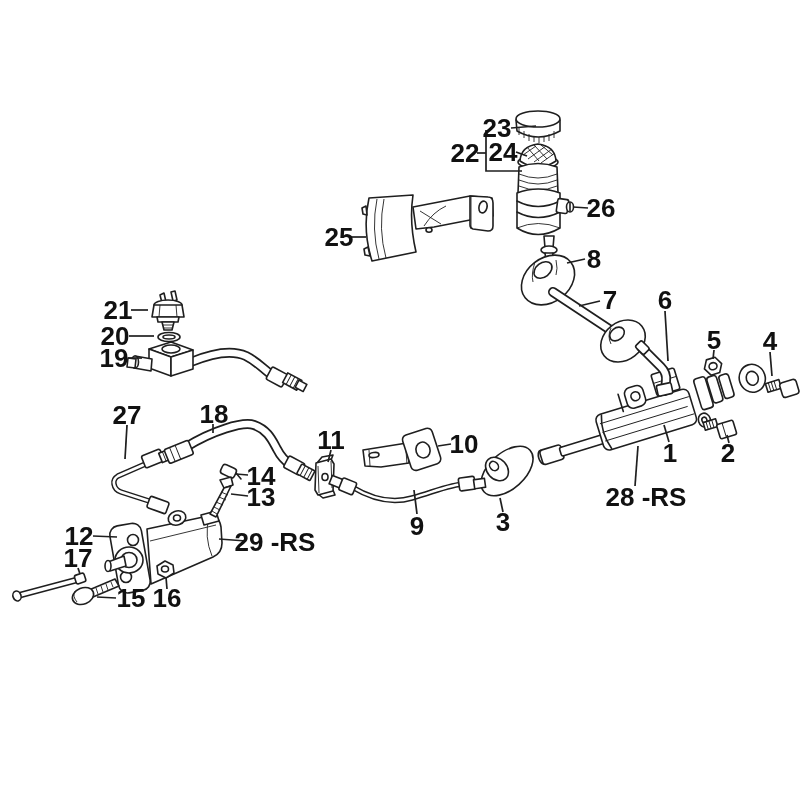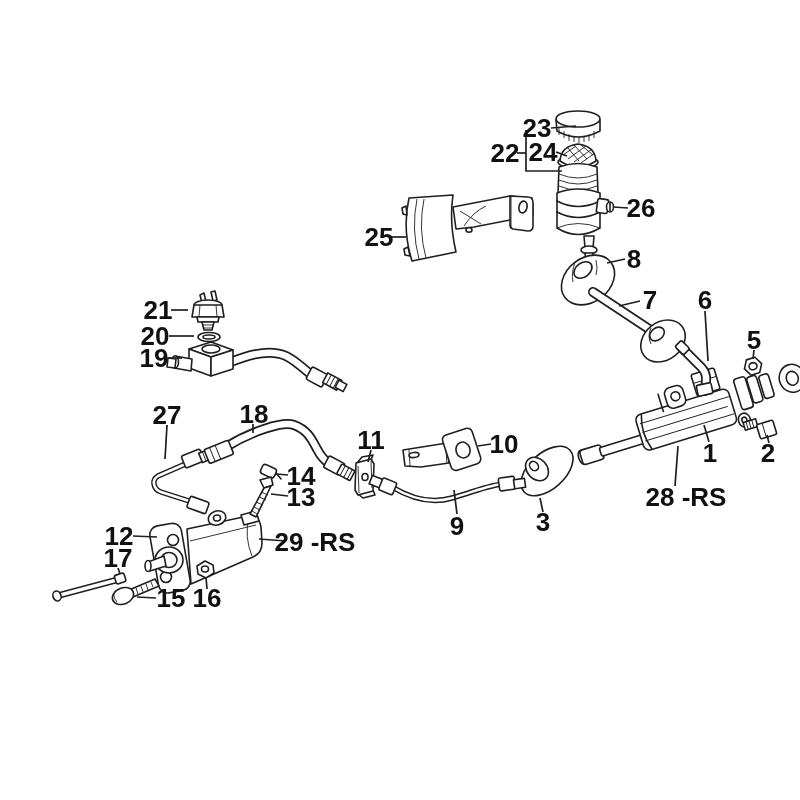--- a/index.html
+++ b/index.html
@@ -1,17 +1,17 @@
 <!DOCTYPE html>
 <html><head>
 <meta charset="utf-8">
 <style>
   html,body{margin:0;padding:0;}
   body{width:800px;height:800px;background:#ffffff;font-family:"Liberation Sans",sans-serif;position:relative;overflow:hidden;}
-  .page{position:absolute;inset:0;background:#fff;margin-left:40px;}
+  .page{position:absolute;inset:0;background:#fff;}
   svg text{user-select:none;}
   .ln{fill:none;stroke:#1f1f1f;stroke-width:1.6;stroke-linecap:round;stroke-linejoin:round;}
   .thin{fill:none;stroke:#1f1f1f;stroke-width:0.9;}
   .fw{fill:#ffffff;stroke:#1f1f1f;stroke-width:1.6;stroke-linejoin:round;}
   .hose-o{fill:none;stroke:#1f1f1f;stroke-width:10;stroke-linecap:round;}
   .hose-i{fill:none;stroke:#ffffff;stroke-width:6.5;stroke-linecap:round;}
   .pipe-o{fill:none;stroke:#1f1f1f;stroke-width:5.5;stroke-linecap:round;}
   .pipe-i{fill:none;stroke:#ffffff;stroke-width:2.6;stroke-linecap:round;}
   .leader{fill:none;stroke:#1f1f1f;stroke-width:1.7;}
   .part-label{font:bold 26px "Liberation Sans",sans-serif;fill:#111;text-anchor:middle;}

